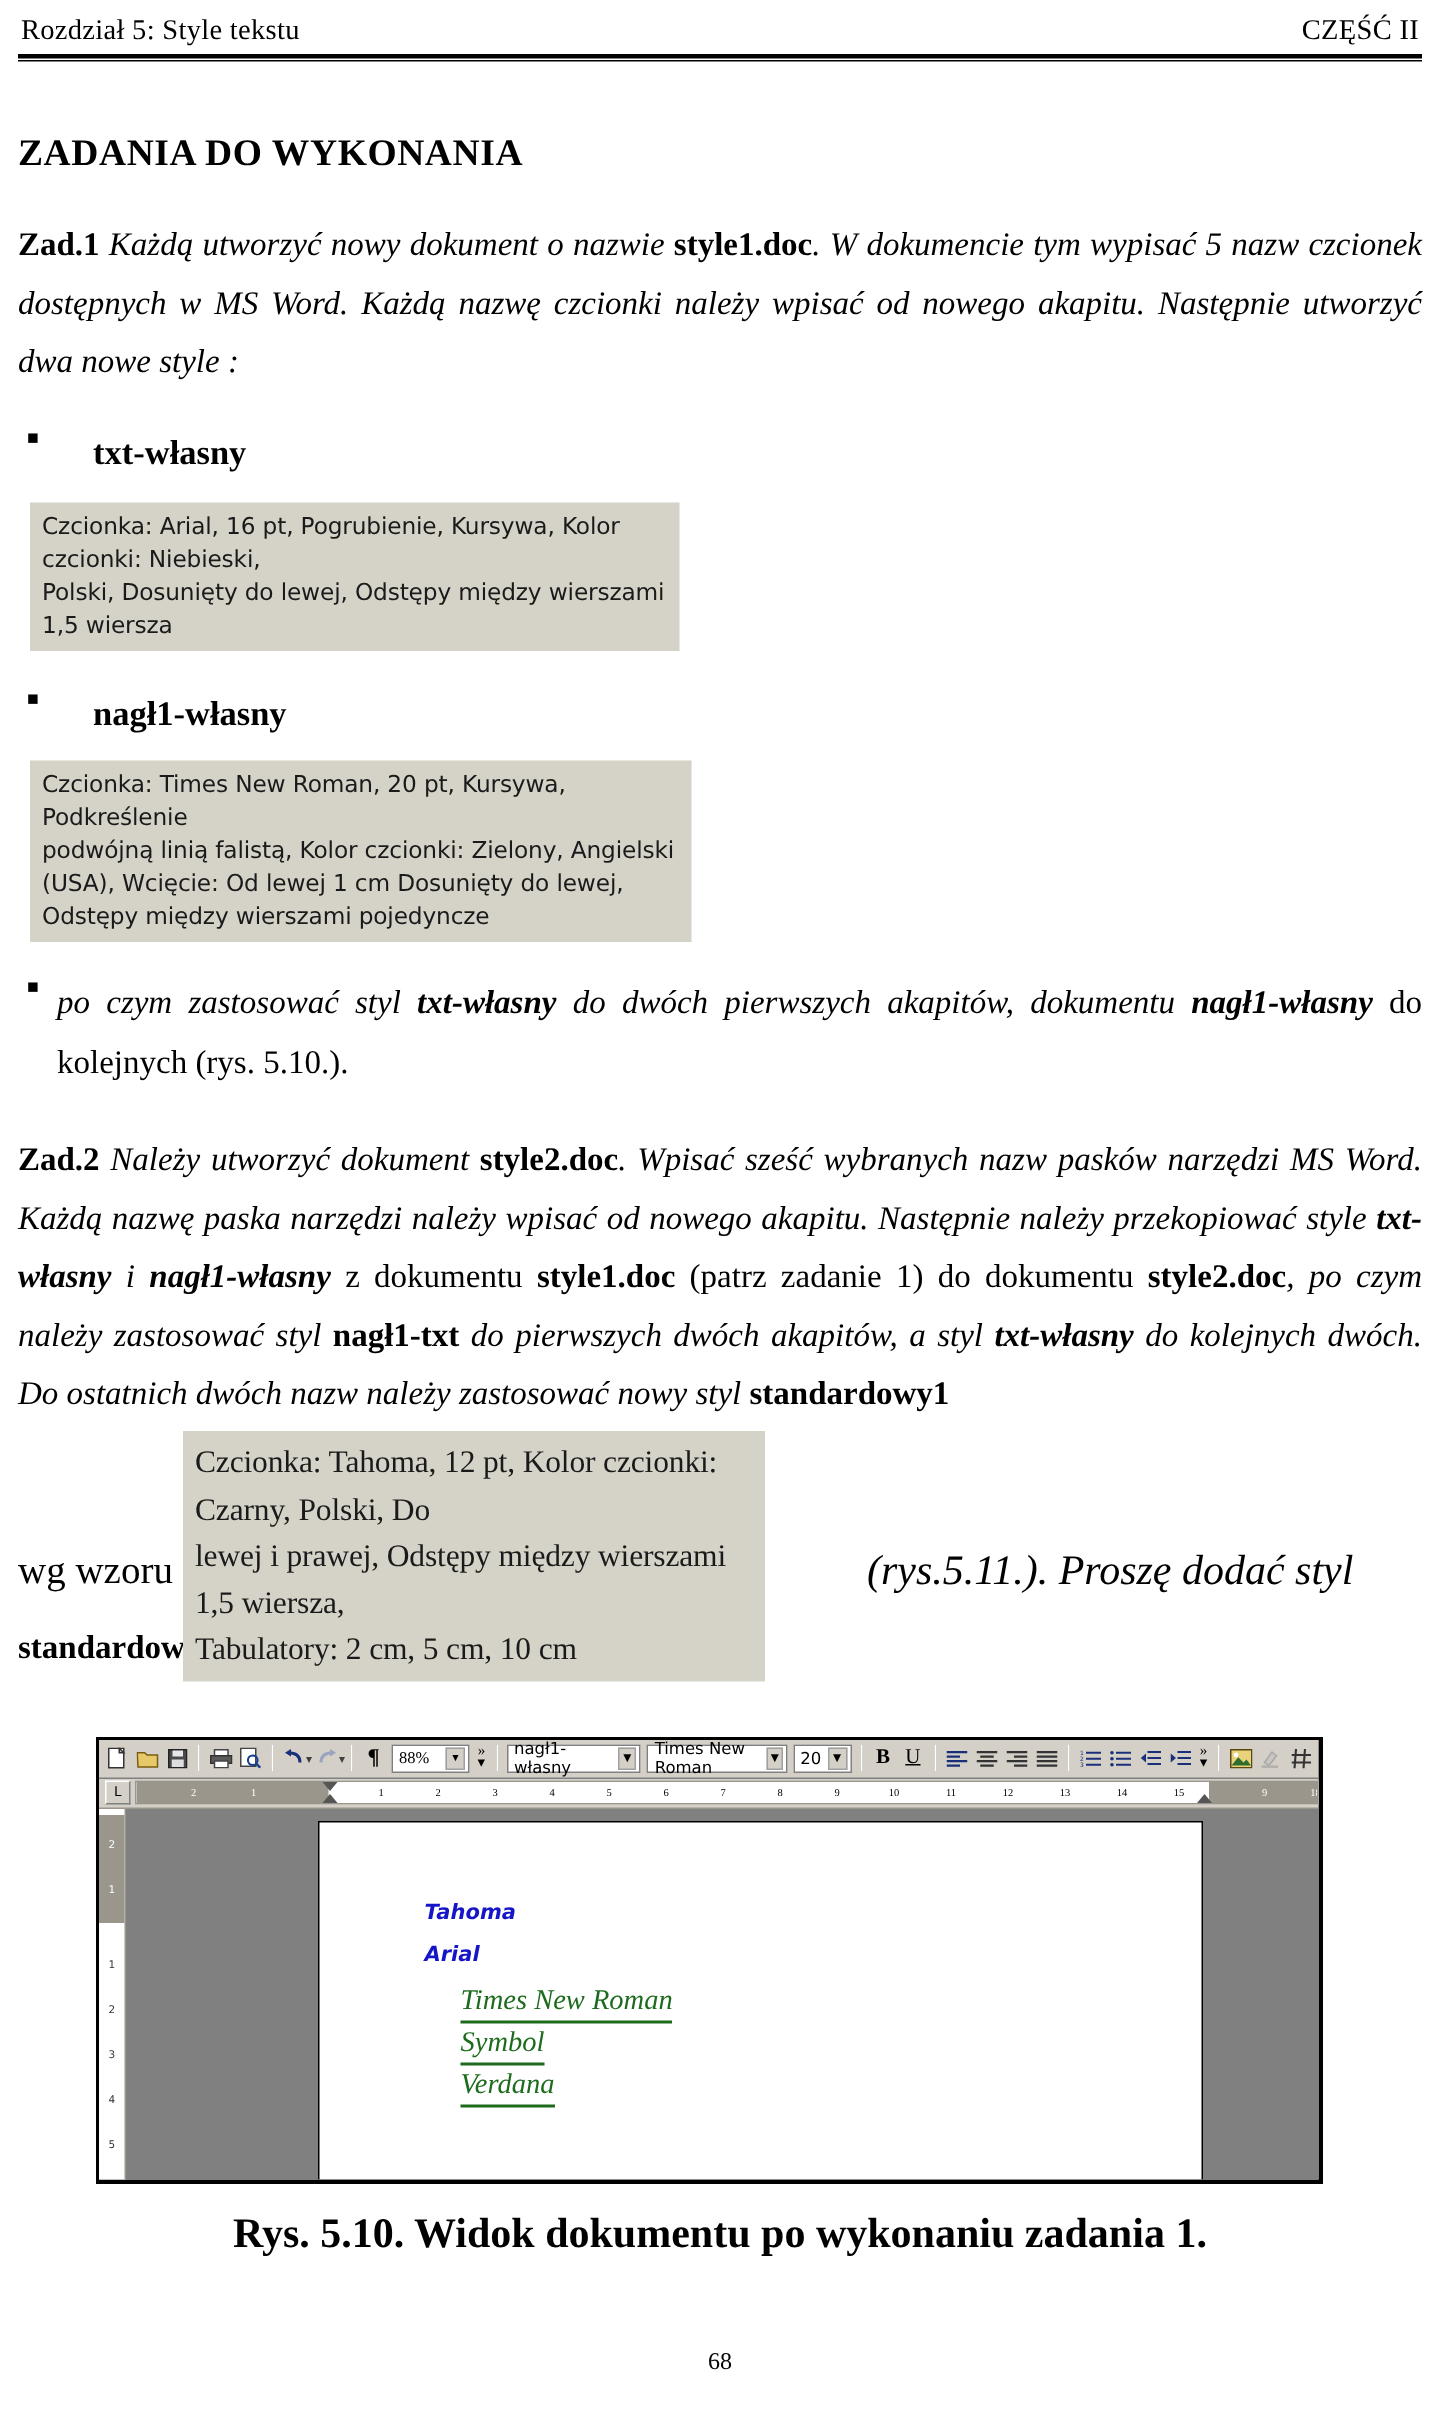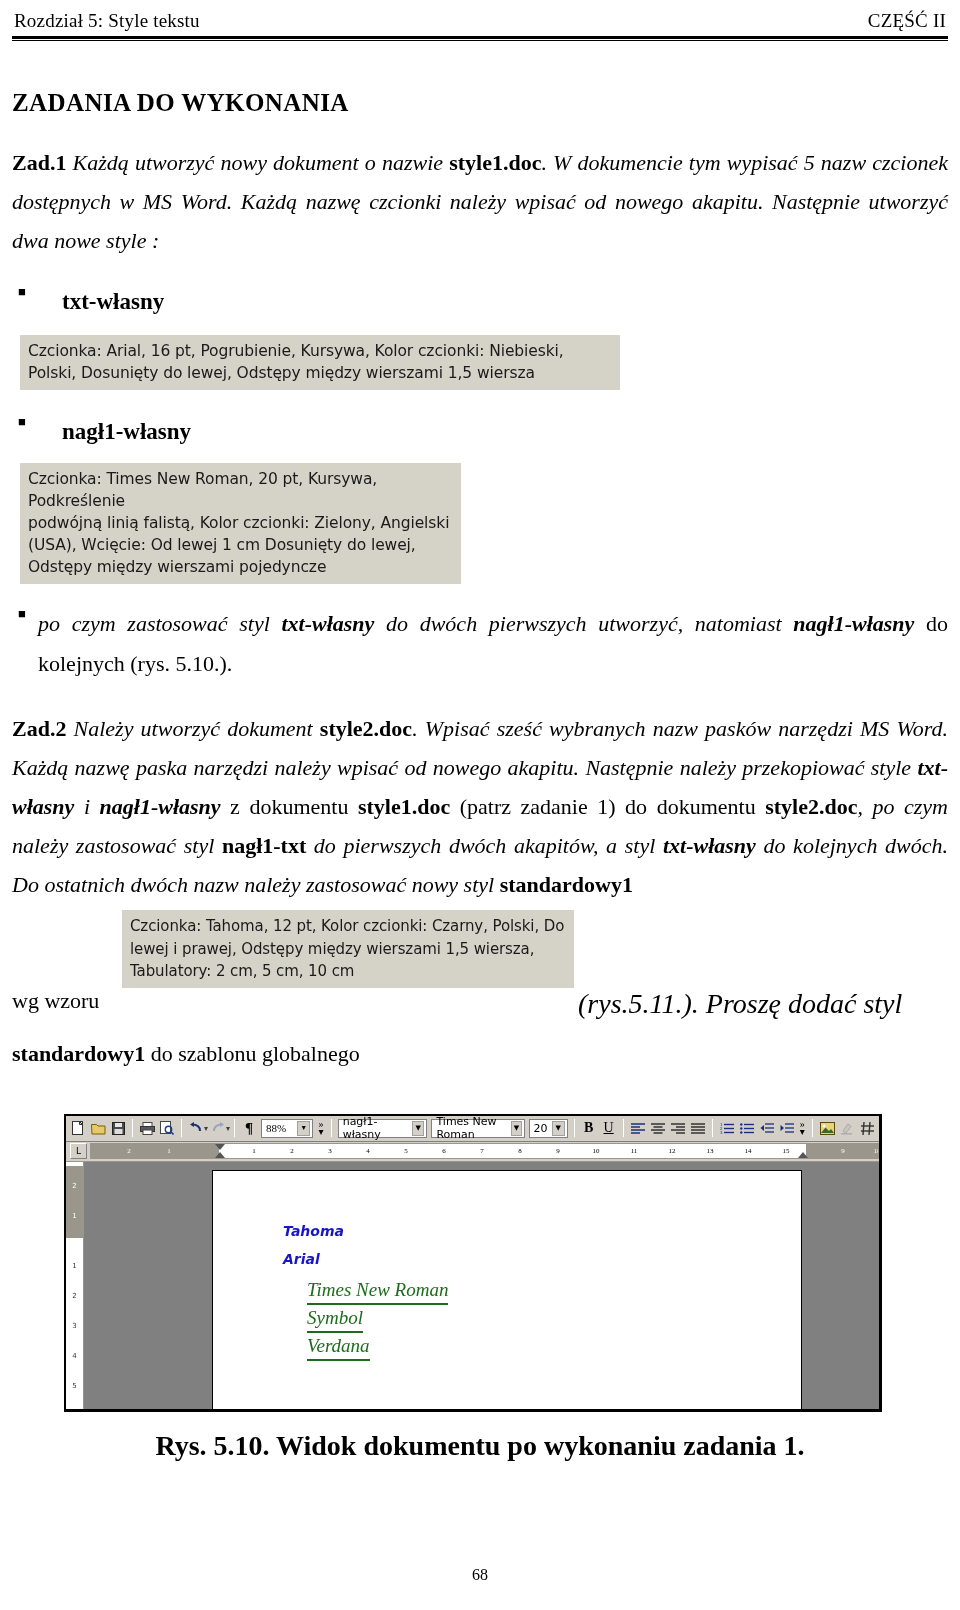--- a/index.html
+++ b/index.html
@@ -70,29 +70,29 @@
     background: #d5d2c8;
     color: #1a1a1a;
     font-family: "DejaVu Sans", "Liberation Sans", sans-serif;
     font-size: 15.5px;
     line-height: 1.42;
     padding: 5px 8px 6px 8px;
     display: inline-block;
     white-space: pre-line;
     letter-spacing: -0.1px;
   }
-  .stylebox-1 { margin: 12px 0 0 8px; width: 600px; }
+  .stylebox-1 { margin: 12px 0 0 8px; width: 433px; }
   .stylebox-2 { margin: 10px 0 0 8px; width: 441px; }
-  .stylebox-3 { width: 452px; font-size:15px; line-height:1.48; }
+  .stylebox-3 { width: 388px; font-size:21px; line-height:1.48;font-family:Liberation Serif, serif; }
 
   
   .wzoru-wrap { position: relative; margin-top: 6px; height: 118px; }
   .wzoru-box { position: absolute; left: 110px; top: 0px; }
   .wzoru-left {
-    position:absolute; left:0; top: 78px; font-size:22px;
+    position:absolute; left:0; top: 78px; font-size:26px;
   }
   .wzoru-right {
     position:absolute; left: 566px; top: 78px; font-size:28px; font-style: italic;
   }
 
   
   .shot {
     position: relative;
     margin: 40px 0 0 52px;
     width: 818px; height: 298px;
@@ -207,21 +207,21 @@
     <div class="bullet-text strong">nagł1-własny</div>
   </div>
   <div class="stylebox stylebox-2">Czcionka: Times New Roman, 20 pt, Kursywa, Podkreślenie
 podwójną linią falistą, Kolor czcionki: Zielony, Angielski
 (USA), Wcięcie:  Od lewej  1 cm Dosunięty do lewej,
 Odstępy między wierszami pojedyncze</div>
 
   
   <div class="bullet-para">
     <div class="bullet-mark">■</div>
-    <div class="bullet-text"><span class="it">po czym zastosować styl </span><span class="bi">txt-własny</span><span class="it"> do dwóch pierwszych utworzyć, natomiast </span><span class="bi">nagł1-własny</span><span class="rm"> do kolejnych (rys. 5.10.).</span></div>
+    <div class="bullet-text"><span class="it">po czym zastosować styl </span><span class="bi">txt-własny</span><span class="it"> do dwóch pierwszych akapitów, dokumentu </span><span class="bi">nagł1-własny</span><span class="rm"> do kolejnych (rys. 5.10.).</span></div>
   </div>
 
   
   <p class="body"><span class="b">Zad.2</span><span class="it"> Należy utworzyć dokument </span><span class="b">style2.doc</span><span class="it">. Wpisać sześć wybranych nazw pasków narzędzi MS Word. Każdą nazwę paska narzędzi należy wpisać od nowego akapitu. Następnie należy przekopiować style </span><span class="bi">txt-własny</span><span class="it"> i </span><span class="bi">nagł1-własny</span><span class="rm"> z dokumentu </span><span class="b">style1.doc</span><span class="rm"> (patrz zadanie 1) do dokumentu </span><span class="b">style2.doc</span><span class="it">, po czym należy zastosować styl </span><span class="b">nagł1-txt</span><span class="it"> do pierwszych dwóch akapitów, a styl </span><span class="bi">txt-własny</span><span class="it"> do kolejnych dwóch. Do ostatnich dwóch nazw należy zastosować nowy styl </span><span class="b">standardowy1</span></p>
 
   
   <div class="wzoru-wrap">
     <div class="wzoru-box">
       <div class="stylebox stylebox-3">Czcionka: Tahoma, 12 pt, Kolor czcionki: Czarny, Polski, Do
 lewej i prawej, Odstępy między wierszami 1,5 wiersza,

